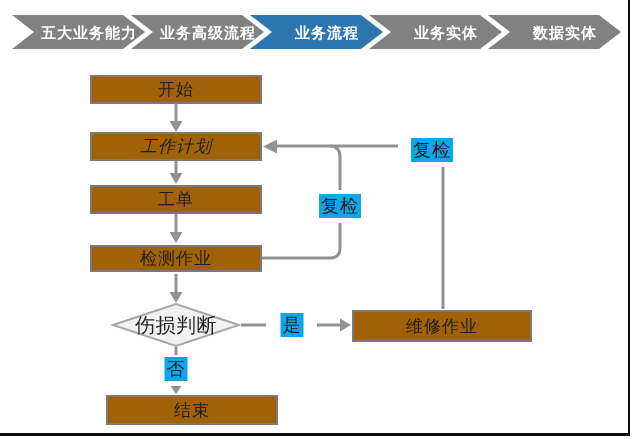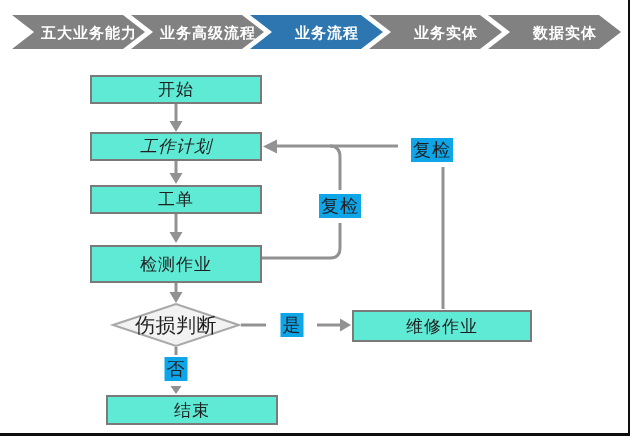--- a/index.html
+++ b/index.html
@@ -3,21 +3,21 @@
 <meta charset="utf-8">
 <style>
   html,body{margin:0;padding:0;background:#fff;}
   #stage{
     position:relative;width:634px;height:439px;background:#ffffff;overflow:hidden;
     font-family:"Liberation Sans","DejaVu Sans",sans-serif;
   }
   svg{position:absolute;left:0;top:0;}
   .node{
     position:absolute;box-sizing:border-box;
-    background:#5eead4;border:2px solid #7a7a7a;
+    background:#a16207;border:2px solid #7a7a7a;
     display:flex;align-items:center;justify-content:center;
     font-size:17px;color:#1f1f1f;letter-spacing:1px;z-index:3;
   }
   .flow-label{
     position:absolute;transform:translate(-50%,-50%);
     font-size:18px;color:#1f1f1f;white-space:nowrap;z-index:4;letter-spacing:1px;
     background:#0ea5e9;padding:0 2px;
   }
   .diamond-label{
     position:absolute;transform:translate(-50%,-50%);
@@ -89,21 +89,21 @@
 
   <div class="node" style="left:90px;top:75px;width:172px;height:29px;">
       <span>开始</span>
     </div>
   <div class="node" style="left:90px;top:132px;width:172px;height:29px;font-style:italic;">
       <span>工作计划</span>
     </div>
   <div class="node" style="left:90px;top:185px;width:172px;height:29px;">
       <span>工单</span>
     </div>
-  <div class="node" style="left:90px;top:245px;width:172px;height:38px;text-align:right;">
+  <div class="node" style="left:90px;top:245px;width:172px;height:27px;text-align:right;">
       <span>检测作业</span>
     </div>
   <div class="node" style="left:352px;top:310px;width:180px;height:32px;">
       <span>维修作业</span>
     </div>
   <div class="node" style="left:106px;top:395px;width:172px;height:30px;">
       <span>结束</span>
     </div>
 
   <div class="diamond-label" style="left:176px;top:325px;">伤损判断</div>

